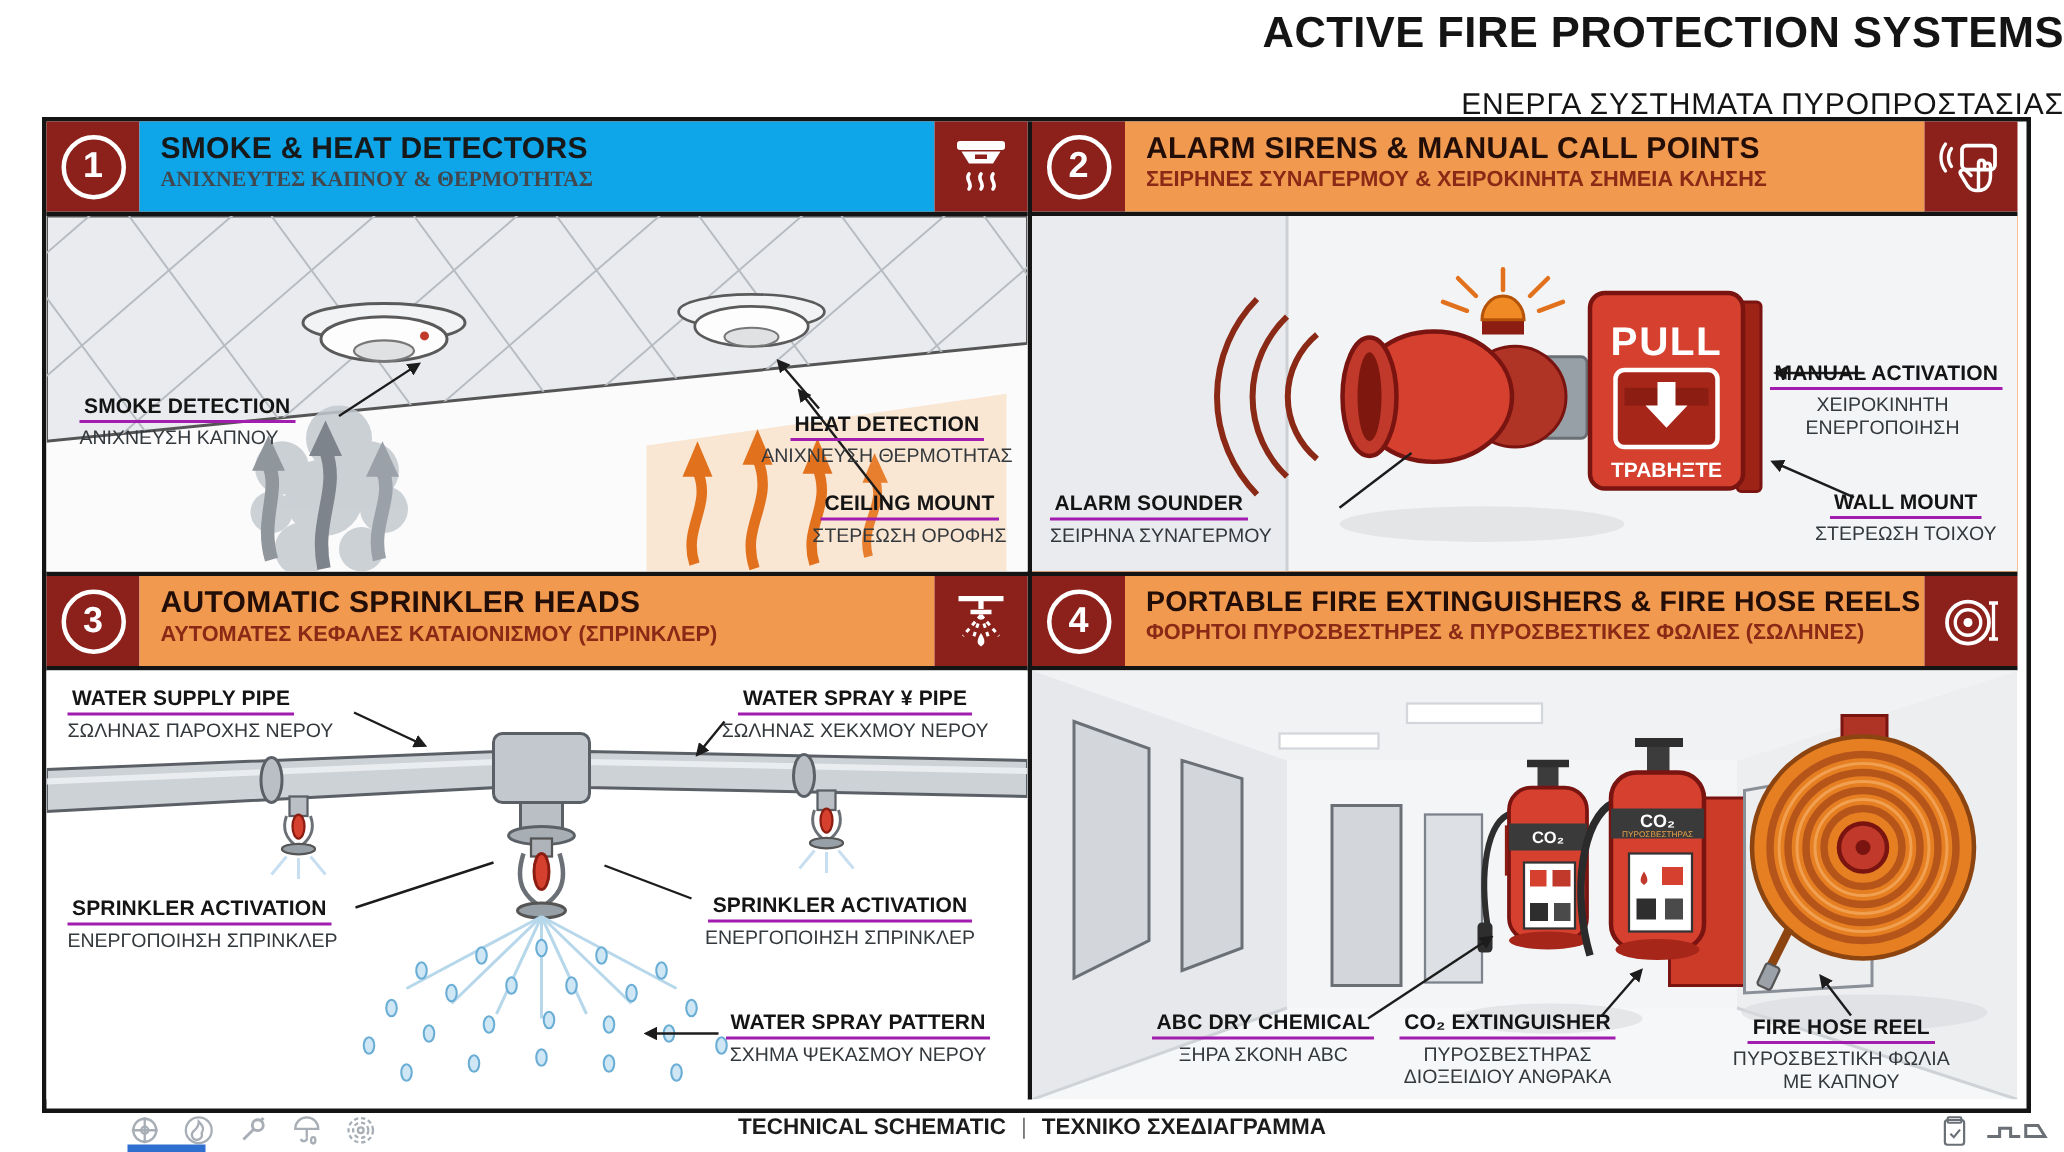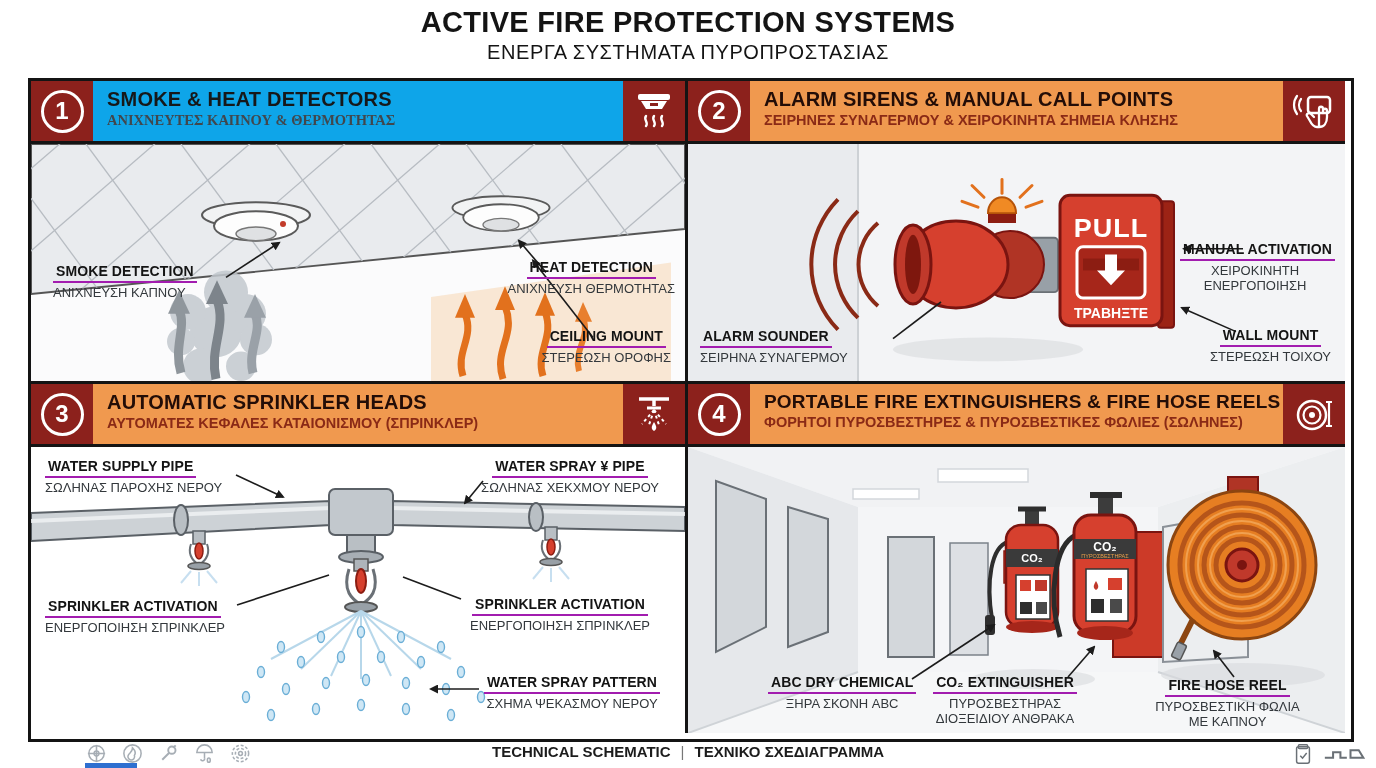--- a/index.html
+++ b/index.html
@@ -1,23 +1,23 @@
 <!DOCTYPE html>
 <html><head>
 <meta charset="utf-8">
 <style>
   html,body{margin:0;padding:0;background:#fff;}
   body{width:1376px;height:768px;overflow:hidden;position:relative;
        font-family:"Liberation Sans",sans-serif;color:#141414;}
   .page{position:absolute;inset:0;}
 
   
-  .title-block{position:absolute;top:6px;left:0;width:100%;text-align:center;}
+  .title-block{position:absolute;top:6px;left:0;width:100%;text-align:right;}
   .title-main{font-size:29px;font-weight:800;letter-spacing:.3px;}
-  .title-sub{font-size:20px;font-weight:500;letter-spacing:.6px;margin-top:2px;}
+  .title-sub{font-size:20px;font-weight:500;letter-spacing:.6px;margin-top:20px;}
 
   
   .frame{position:absolute;left:28px;top:78px;width:1320px;height:658px;
          border:3px solid #141414;display:grid;
          grid-template-columns:657px 657px;grid-template-rows:303px 349px;background:#fff;}
   .panel{position:relative;display:flex;flex-direction:column;min-width:0;}
   .p1{border-right:3px solid #141414;border-bottom:3px solid #141414;}
   .p2{border-bottom:3px solid #141414;}
   .p3{border-right:3px solid #141414;}
 
@@ -171,21 +171,21 @@
           <g stroke="#1c1c1c" stroke-width="1.6" fill="none">
             <line x1="195" y1="135" x2="248" y2="100" marker-end="url(#p1a)"></line>
             <line x1="515" y1="130" x2="488" y2="98" marker-end="url(#p1a)"></line>
             <line x1="562" y1="196" x2="502" y2="118" marker-end="url(#p1a)"></line>
           </g>
         </svg>
         <div class="callout" style="left:22px;top:118px">
           <span class="en">SMOKE DETECTION</span>
           <div class="el">ΑΝΙΧΝΕΥΣΗ ΚΑΠΝΟΥ</div>
         </div>
-        <div class="callout center" style="right:10px;top:114px">
+        <div class="callout center" style="right:10px;top:130px">
           <span class="en">HEAT DETECTION</span>
           <div class="el">ΑΝΙΧΝΕΥΣΗ ΘΕΡΜΟΤΗΤΑΣ</div>
         </div>
         <div class="callout center" style="right:14px;top:183px">
           <span class="en">CEILING MOUNT</span>
           <div class="el">ΣΤΕΡΕΩΣΗ ΟΡΟΦΗΣ</div>
         </div>
       </div>
     </div>
 

